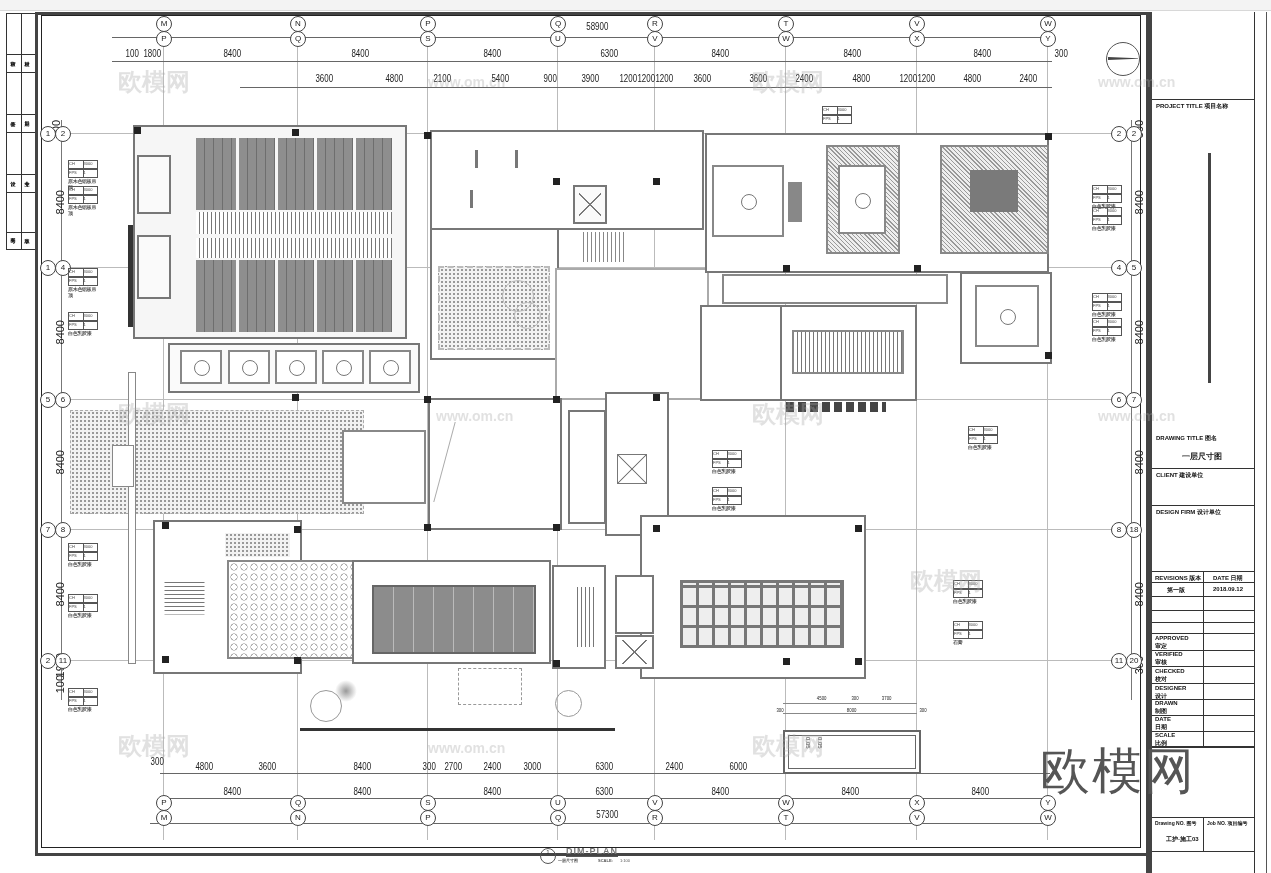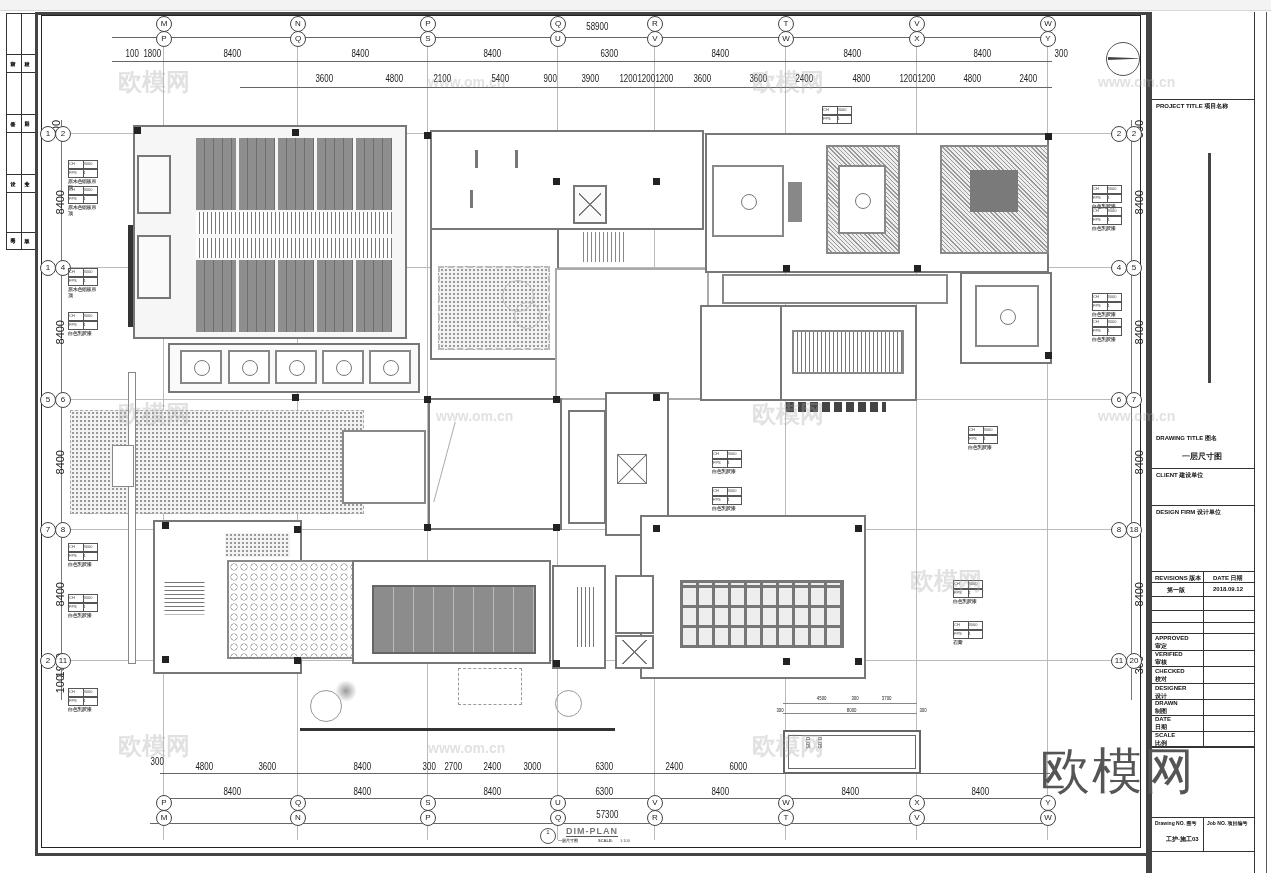--- a/index.html
+++ b/index.html
@@ -540,21 +540,21 @@
 <div class="bubble" style="left:550px;top:810px">Q</div>
 <div class="bubble" style="left:647px;top:795px">V</div>
 <div class="bubble" style="left:647px;top:810px">R</div>
 <div class="bubble" style="left:778px;top:795px">W</div>
 <div class="bubble" style="left:778px;top:810px">T</div>
 <div class="bubble" style="left:909px;top:795px">X</div>
 <div class="bubble" style="left:909px;top:810px">V</div>
 <div class="bubble" style="left:1040px;top:795px">Y</div>
 <div class="bubble" style="left:1040px;top:810px">W</div>
 
-<div class="abs" style="left:540px;top:826px;width:110px;height:20px">
+<div class="abs" style="left:540px;top:846px;width:110px;height:20px">
   <div style="position:absolute;left:0;top:2px;width:14px;height:14px;border:1px solid #555;border-radius:50%;font-size:6px;text-align:center;line-height:7px;color:#333">
     <span>1</span>
   </div>
   <div style="position:absolute;left:26px;top:0;font-size:9px;font-weight:bold;color:#777;letter-spacing:1px;border-bottom:1px solid #555">DIM-PLAN</div>
   <div style="position:absolute;left:18px;top:12px;font-size:4px;font-weight:bold;color:#555">一层尺寸图</div>
   <div style="position:absolute;left:58px;top:12px;font-size:4px;font-weight:bold;color:#555">SCALE:</div>
   <div style="position:absolute;left:80px;top:12px;font-size:4px;color:#555">1:100</div>
 </div>
 
 <div class="wm" style="left:118px;top:66px">欧模网</div>

